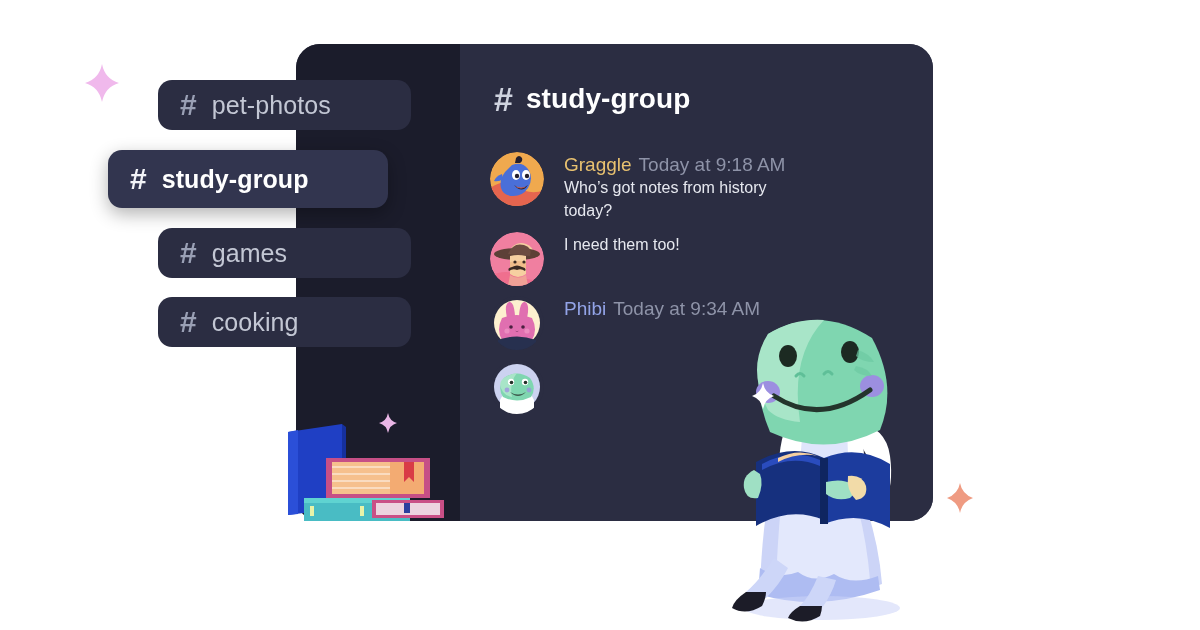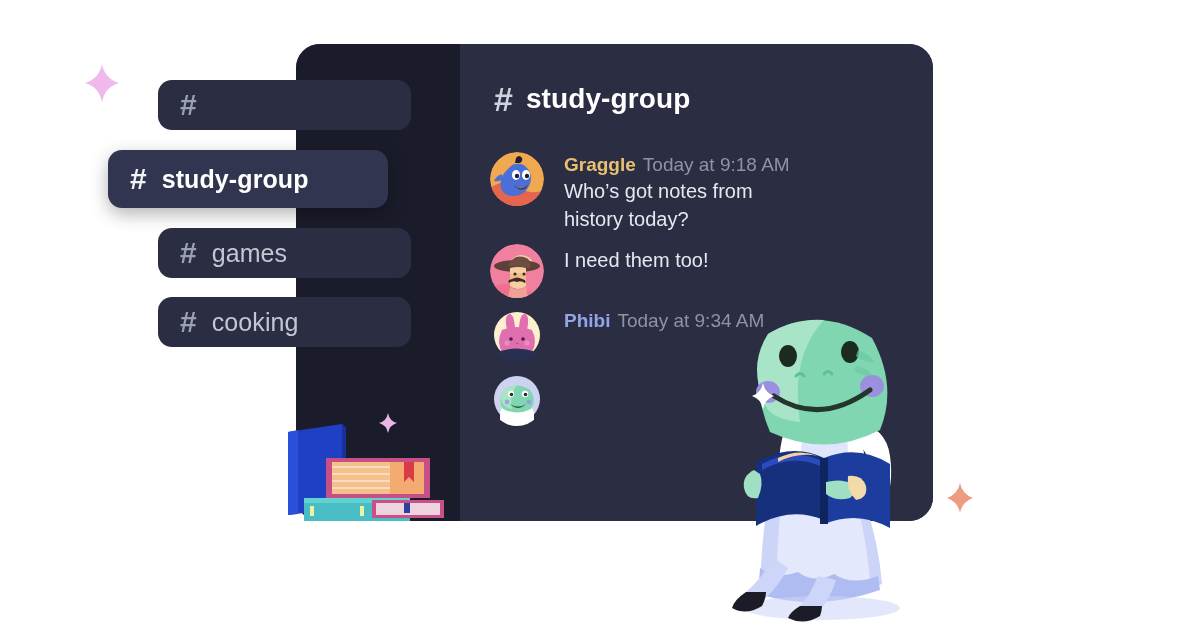--- a/index.html
+++ b/index.html
@@ -143,29 +143,29 @@
   .avatar svg { display: block; }
   .msg-body { padding-top: 2px; }
   .msg-meta {
     display: flex;
     align-items: baseline;
     margin-bottom: 1px;
     white-space: nowrap;
   }
   .msg-author {
     font-size: 19px;
-    font-weight: 700;
+    font-weight: 400;
     margin-right: 7px;
   }
   .msg-time {
     font-size: 19px;
     color: #8e93a8;
   }
   .msg-text {
-    font-size: 20px;
+    font-size: 16px;
     color: #e6e8ef;
     line-height: 1.42;
     max-width: 250px;
   }
 
   
   .sparkle { position: absolute; }
   .sparkle svg { display: block; }
 
   
@@ -219,20 +219,21 @@
 
       <path d="M88 80 L160 80 L160 98 L88 98 Z" fill="#c94f86"></path>
       <path d="M92 83 L156 83 L156 95 L92 95 Z" fill="#ecd3df"></path>
       <path d="M120 83 L126 83 L126 93 L120 93 Z" fill="#2b3f9e"></path>
     </svg>
   </div>
 
   <div class="channel-list">
     <div class="channel-pill" id="pill-0">
       <span class="hash">#</span>
+      <span class="cname">pet-photos</span>
     </div>
     <div class="channel-pill active" id="pill-1">
       <span class="hash">#</span>
       <span class="cname">study-group</span>
     </div>
     <div class="channel-pill" id="pill-2">
       <span class="hash">#</span>
       <span class="cname">games</span>
     </div>
     <div class="channel-pill" id="pill-3">

